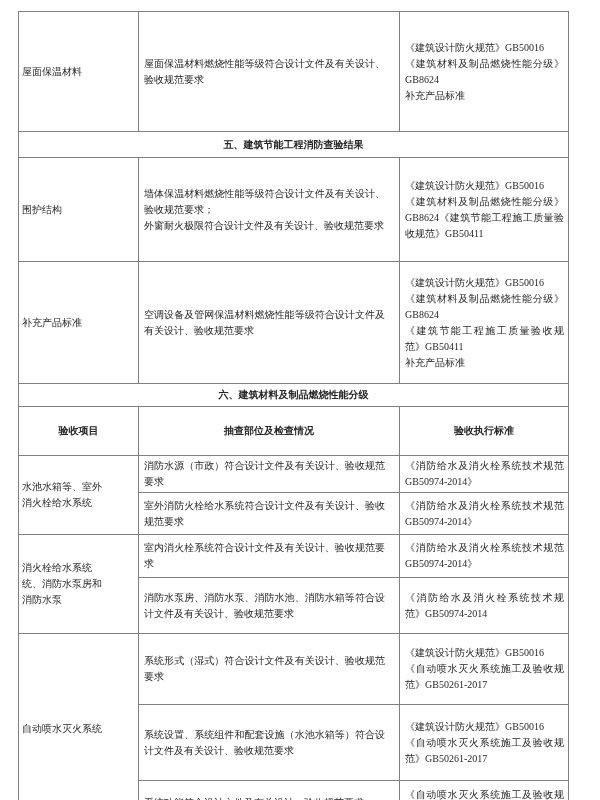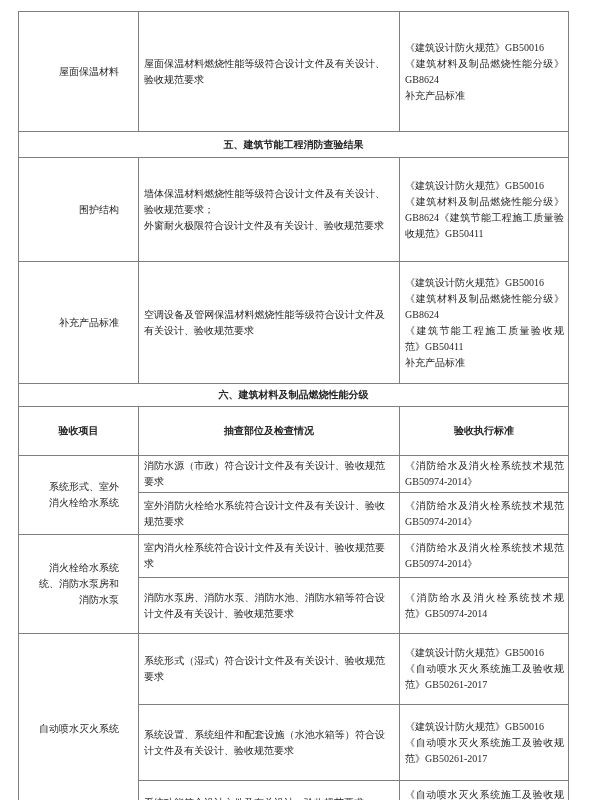--- a/index.html
+++ b/index.html
@@ -21,21 +21,21 @@
     table-layout: fixed;
   }
   td {
     border: 1px solid #7f7f7f;
     vertical-align: middle;
     font-size: 10px;
     line-height: 16px;
     padding: 2px 3px;
     overflow: hidden;
   }
-  td.c1 { text-align: right; padding: 2px 19px; }
+  td.c1 { text-align: left; padding: 2px 3px; }
   td.c2 { text-align: justify; padding: 2px 14px 2px 5px; }
   td.c3 { text-align: justify; padding: 2px 4px 2px 5px; }
   td.sec-title { text-align: center; font-weight: bold; padding: 2px; margin-left: 48px; }
   td.colhead { text-align: center; font-weight: bold; padding: 16px; }
   .para { text-align: justify; }
   .line { display: block; }
   tr.r1  { height: 120px; }
   tr.r2  { height: 26px; }
   tr.r3  { height: 104px; }
   tr.r4  { height: 122px; }
@@ -113,21 +113,21 @@
     </tr>
 
     <tr class="r6">
       <td class="colhead">验收项目</td>
       <td class="colhead">抽查部位及检查情况</td>
       <td class="colhead">验收执行标准</td>
     </tr>
 
     <tr class="r7">
       <td class="c1" rowspan="2">
-        <span class="line">系统形式、室外</span>
+        <span class="line">水池水箱等、室外</span>
         <span class="line">消火栓给水系统</span>
       </td>
       <td class="c2">
         <div class="para">消防水源（市政）符合设计文件及有关设计、验收规范要求</div>
       </td>
       <td class="c3">
         <div class="para">《消防给水及消火栓系统技术规范GB50974-2014》</div>
       </td>
     </tr>
     <tr class="r8">

